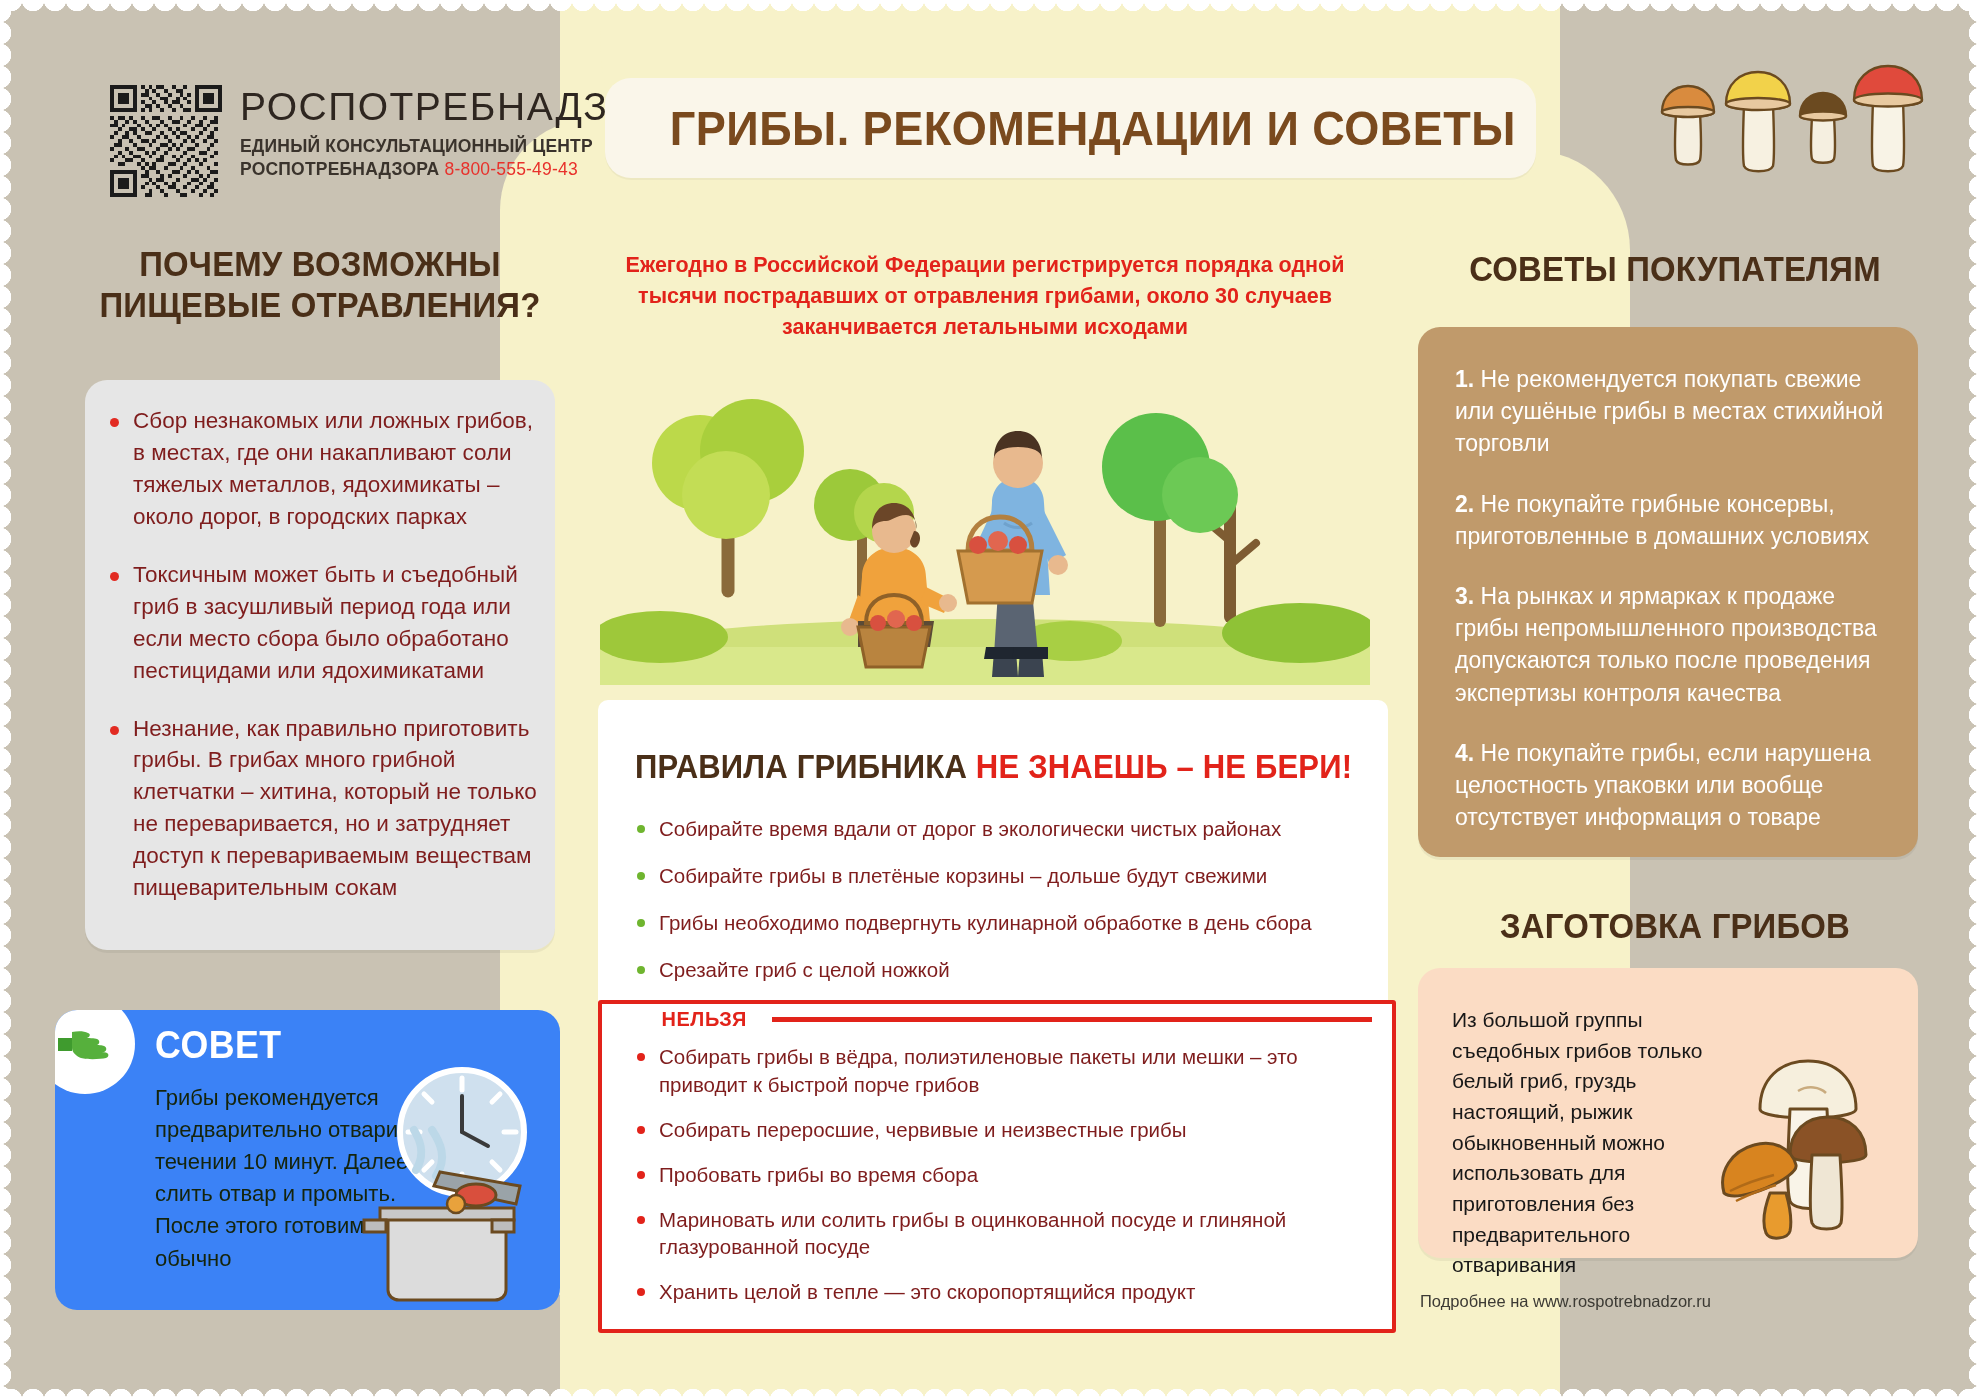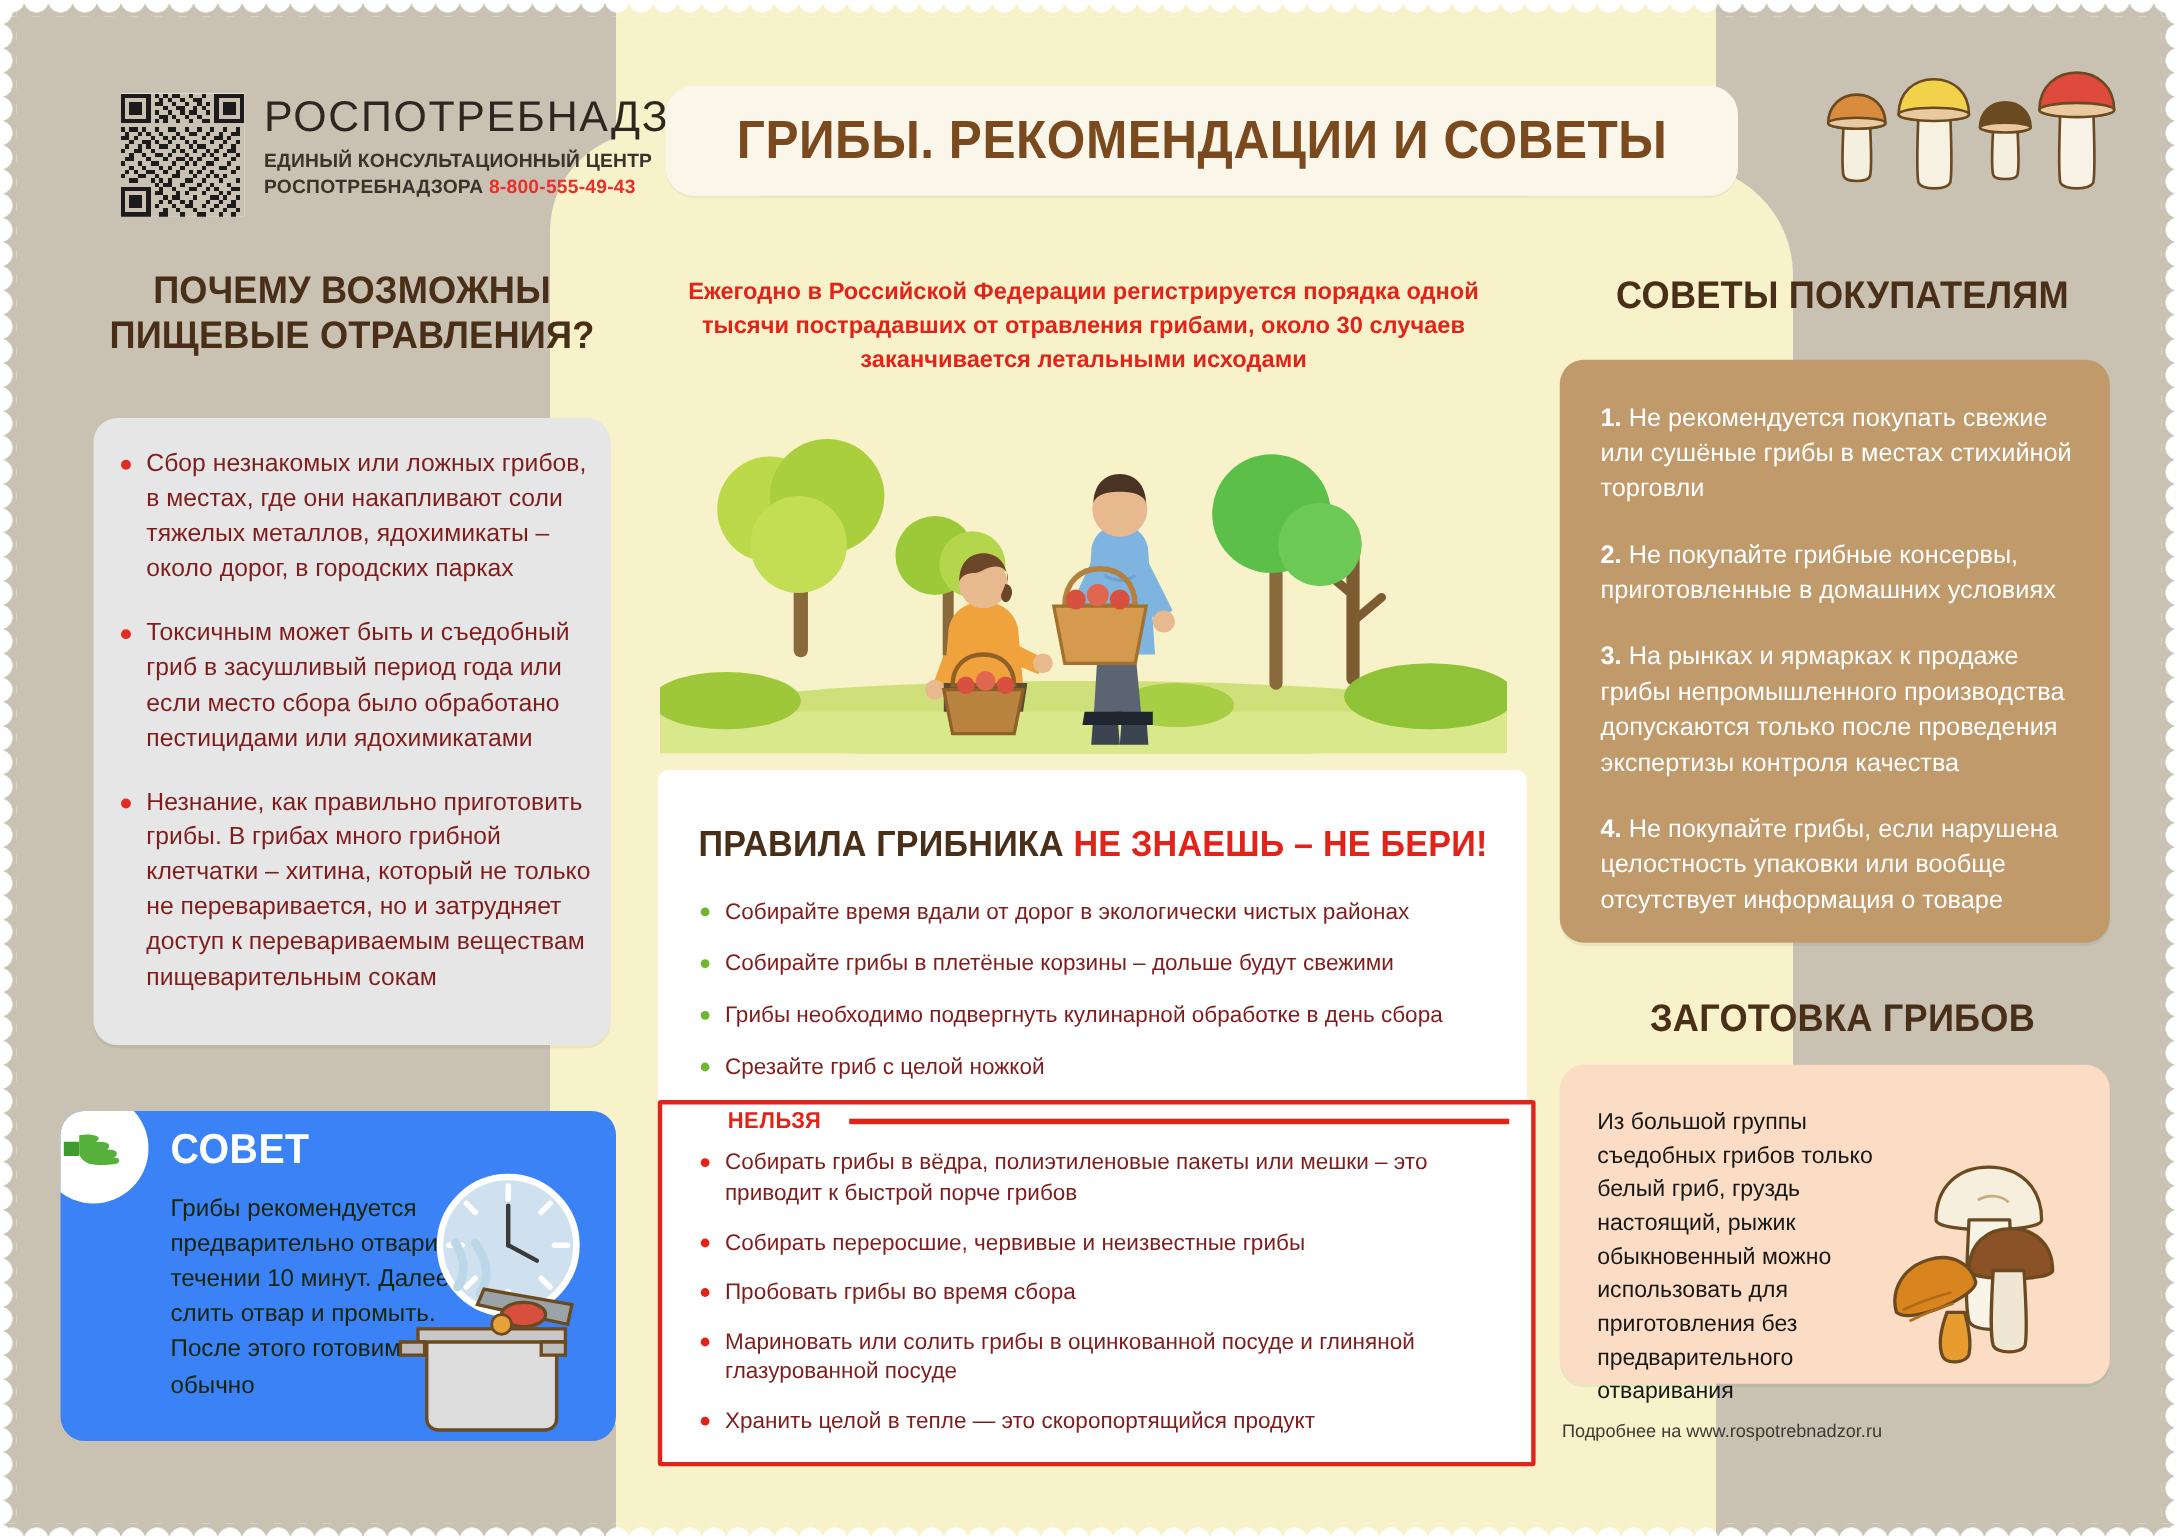--- a/index.html
+++ b/index.html
@@ -50,27 +50,28 @@
   .qr{width:112px;height:112px;flex:0 0 112px;background:#ffffff;padding:0;}
   .qr svg{display:block;}
   .logo-text{padding-top:2px;}
   .logo-title{
     font-size:39px;font-weight:400;letter-spacing:1.5px;color:#2e2620;
     line-height:1;font-family:"Liberation Sans",sans-serif;
   }
   .logo-sub{
     margin-top:9px;font-size:17.5px;font-weight:700;color:#3a332c;letter-spacing:.2px;line-height:1.33;
   }
-  .logo-phone{color:#e8312b;font-weight:700;}
+  .logo-phone{color:#e8312b;font-weight:400;}
 
   
   .title-banner{
-    position:absolute;left:605px;top:78px;width:975px;height:100px;
+    position:absolute;left:605px;top:78px;width:887px;height:100px;
     background:#faf6ea;border-radius:26px;display:flex;align-items:center;justify-content:center;z-index:25;
     box-shadow:0 2px 0 rgba(0,0,0,.04);
+    padding-left:44px;
   }
   .title-banner h1{
     margin:0;font-size:49px;font-weight:700;color:#7a4a1e;letter-spacing:.5px;
     transform:scaleX(.92);transform-origin:center;white-space:nowrap;
   }
 
   
   .top-mush{position:absolute;right:28px;top:50px;width:310px;height:130px;z-index:26;}
 
   

